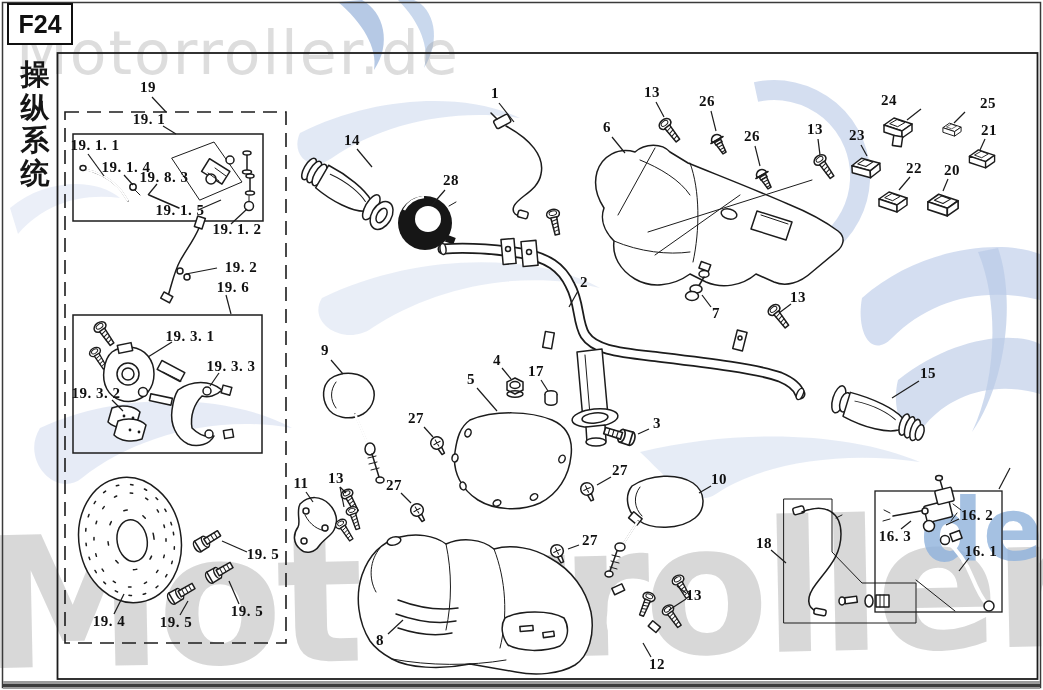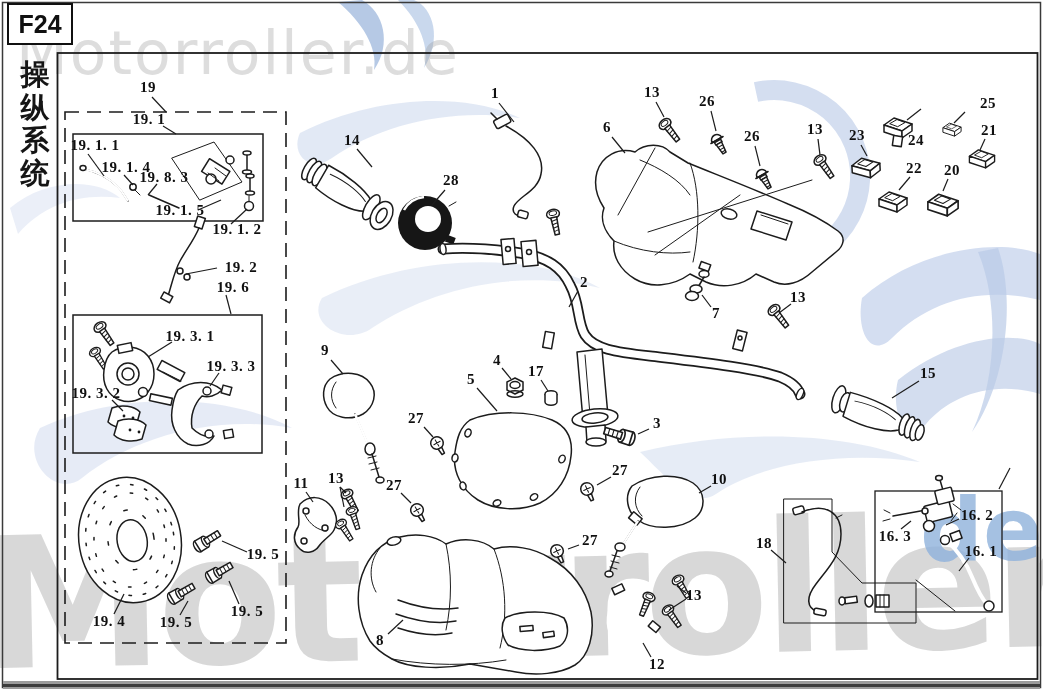--- a/index.html
+++ b/index.html
@@ -415,21 +415,21 @@
       <span class="plabel" style="left: 247px; top: 612px;">19. 5</span>
       <span class="plabel" style="left: 176px; top: 623px;">19. 5</span>
       <span class="plabel" style="left: 495px; top: 94px;">1</span>
       <span class="plabel" style="left: 352px; top: 141px;">14</span>
       <span class="plabel" style="left: 451px; top: 181px;">28</span>
       <span class="plabel" style="left: 607px; top: 128px;">6</span>
       <span class="plabel" style="left: 652px; top: 93px;">13</span>
       <span class="plabel" style="left: 707px; top: 102px;">26</span>
       <span class="plabel" style="left: 752px; top: 137px;">26</span>
       <span class="plabel" style="left: 815px; top: 130px;">13</span>
-      <span class="plabel" style="left: 916px; top: 101px; margin-top: 40px;">24</span>
+      <span class="plabel" style="left: 889px; top: 101px;">24</span>
       <span class="plabel" style="left: 972px; top: 104px; margin-left: 16px;">25</span>
       <span class="plabel" style="left: 989px; top: 131px;">21</span>
       <span class="plabel" style="left: 857px; top: 136px;">23</span>
       <span class="plabel" style="left: 914px; top: 169px;">22</span>
       <span class="plabel" style="left: 952px; top: 171px;">20</span>
       <span class="plabel" style="left: 798px; top: 298px;">13</span>
       <span class="plabel" style="left: 584px; top: 283px;">2</span>
       <span class="plabel" style="left: 716px; top: 314px;">7</span>
       <span class="plabel" style="left: 928px; top: 374px;">15</span>
       <span class="plabel" style="left: 657px; top: 424px;">3</span>

